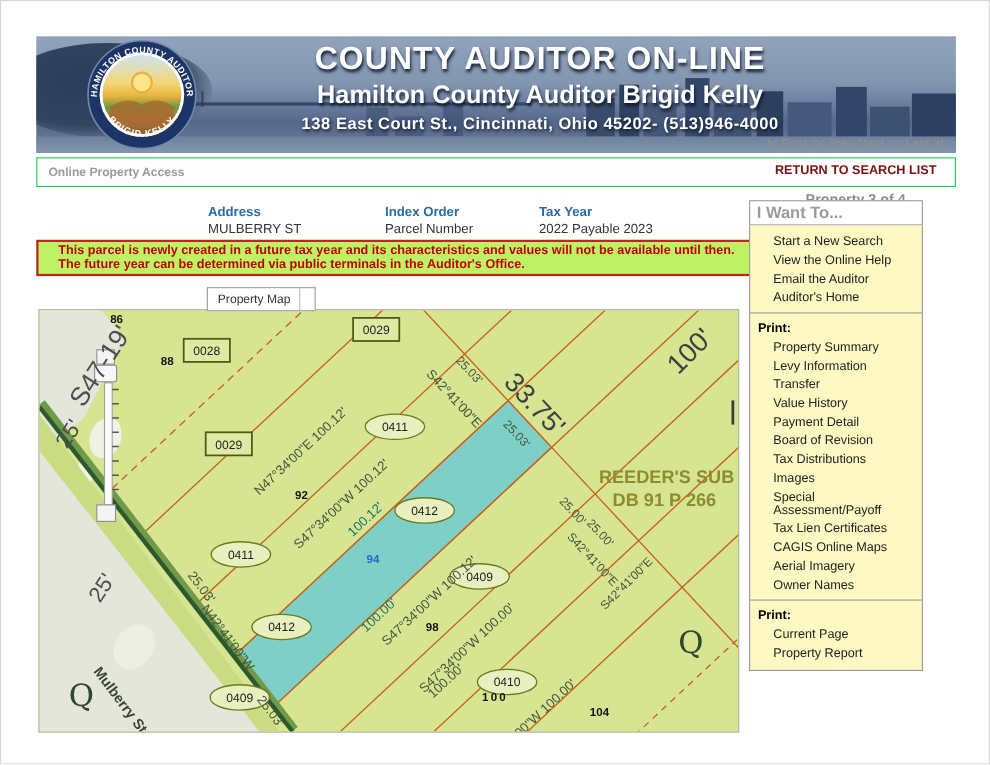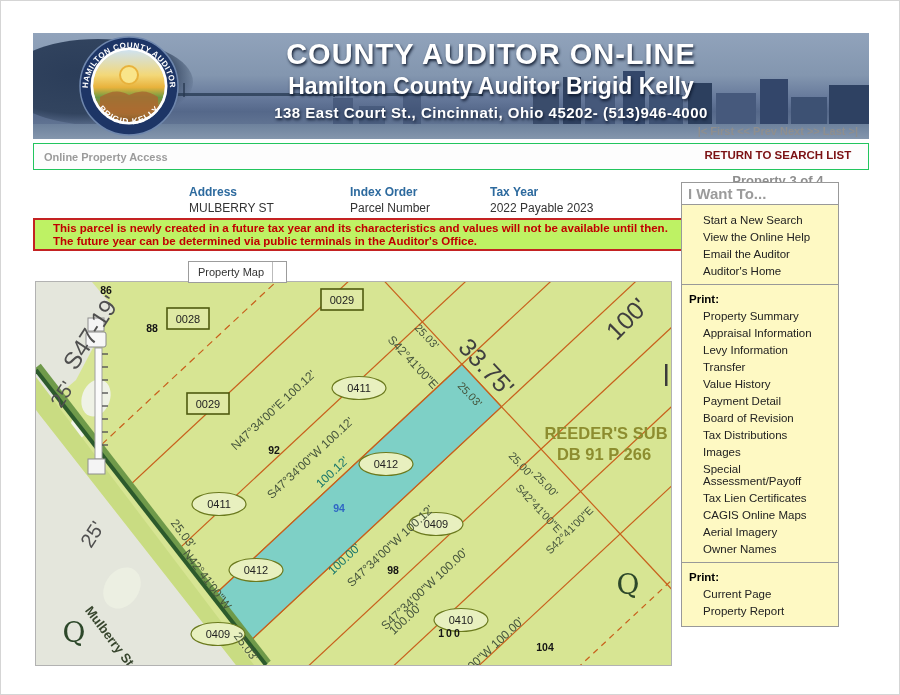--- a/index.html
+++ b/index.html
@@ -282,21 +282,20 @@
   <div class="sidebar">
     <div class="sb-head">I Want To...</div>
     <div class="sb-body" id="sb-body">
         <div class="sb-item">Start a New Search</div>
         <div class="sb-item">View the Online Help</div>
         <div class="sb-item">Email the Auditor</div>
         <div class="sb-item">Auditor's Home</div>
         <hr class="sb-hr">
         <div class="sb-sec">Print:</div>
         <div class="sb-item">Property Summary</div>
-        <div class="sb-item">Appraisal Information</div>
         <div class="sb-item">Levy Information</div>
         <div class="sb-item">Transfer</div>
         <div class="sb-item">Value History</div>
         <div class="sb-item">Payment Detail</div>
         <div class="sb-item">Board of Revision</div>
         <div class="sb-item">Tax Distributions</div>
         <div class="sb-item">Images</div>
         <div class="sb-item">Special Assessment/Payoff</div>
         <div class="sb-item">Tax Lien Certificates</div>
         <div class="sb-item">CAGIS Online Maps</div>

